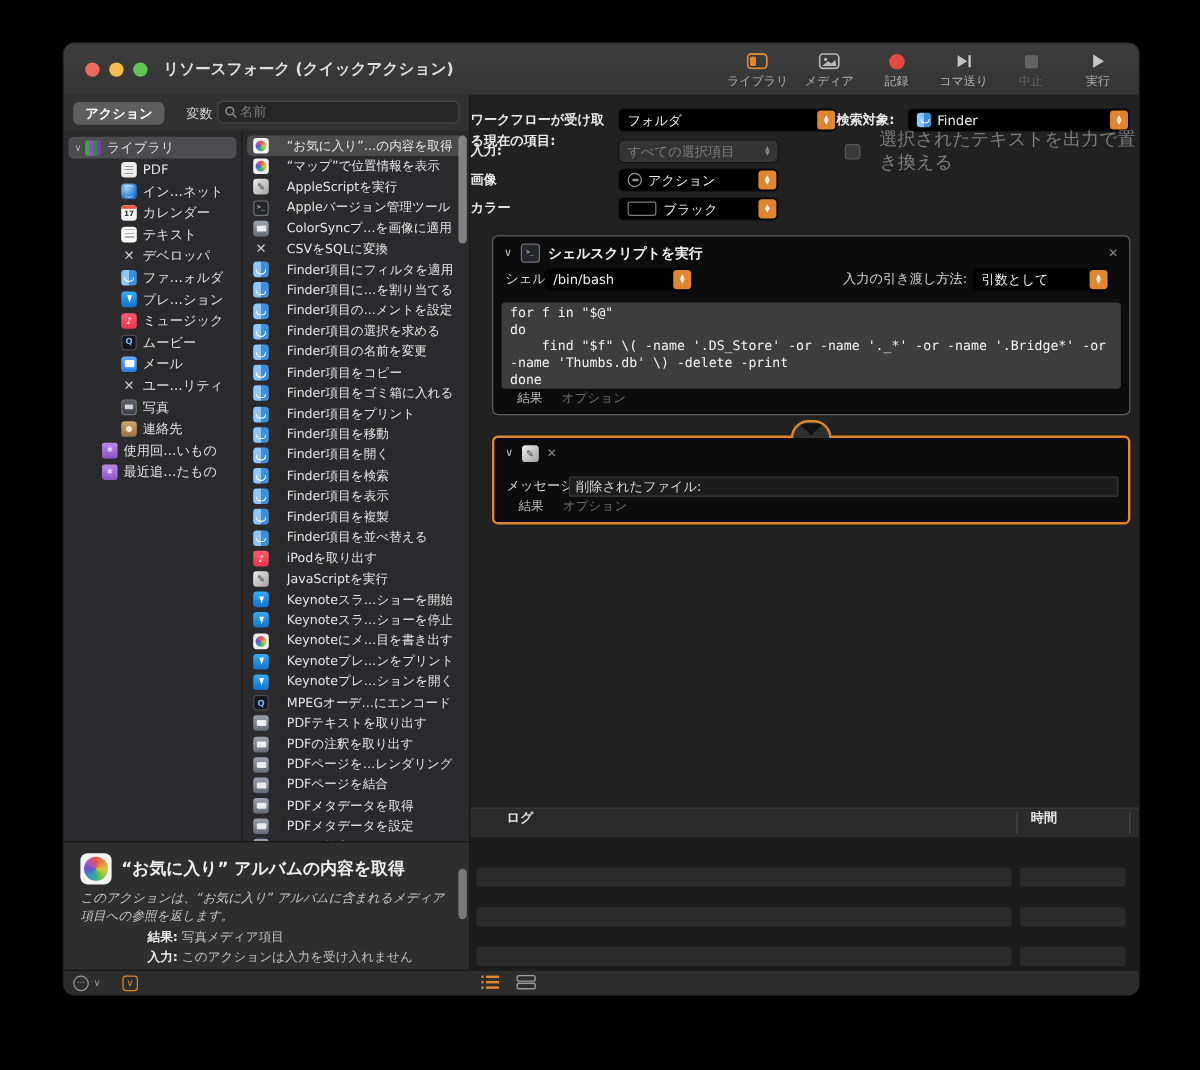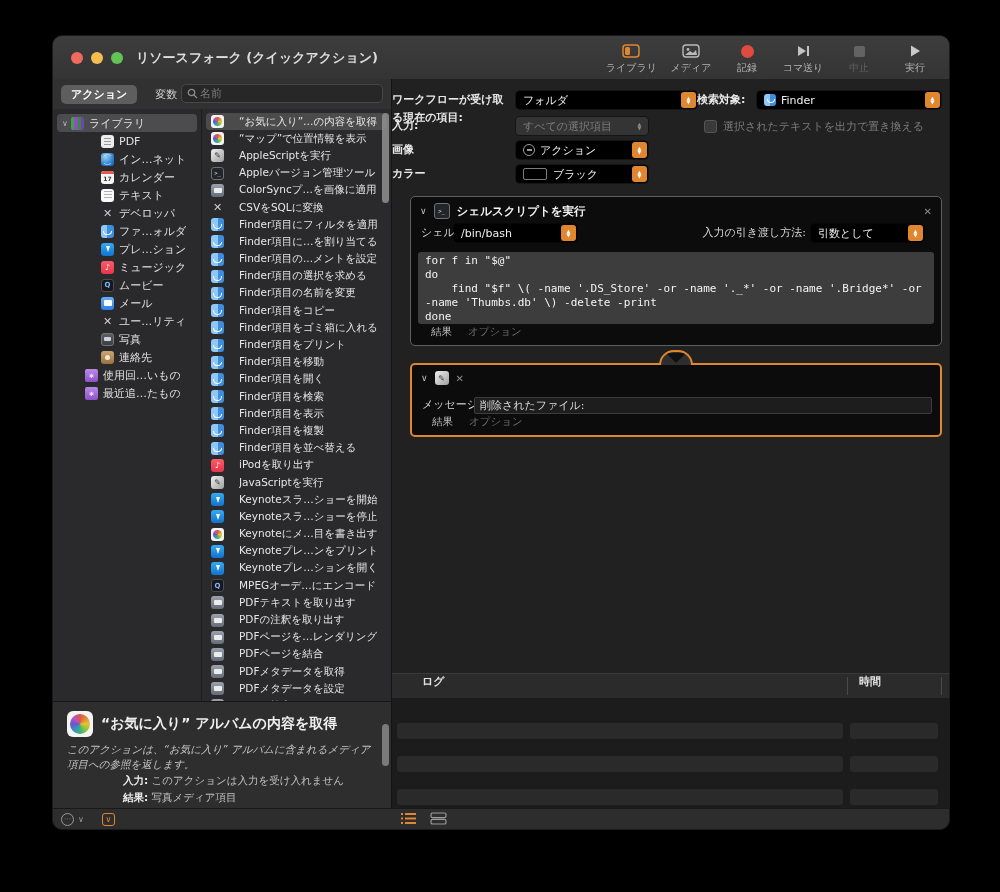--- a/index.html
+++ b/index.html
@@ -104,21 +104,21 @@
   .rpane{position:absolute;left:339px;top:43px;right:0;bottom:20px;background:#212121;overflow:hidden;}
   .slabel{position:absolute;font-size:11px;font-weight:600;color:#e8e8e8;height:18px;line-height:18px;}
   .popup{position:absolute;height:18px;background:#000000;border-radius:4px;display:flex;align-items:center;
     font-size:11px;color:#f0f0f0;padding-left:7px;box-sizing:border-box;box-shadow:0 0 0 1px rgba(0,0,0,.35);}
   .popup .cap{position:absolute;right:1px;top:1px;bottom:1px;width:15px;border-radius:3px;background:var(--accent);
     display:flex;flex-direction:column;align-items:center;justify-content:center;color:#fff;}
   .popup .cap i{font-style:normal;font-size:5px;line-height:4px;}
   .popup.dim{background:#343434;color:#7d7d7d;}
   .popup.dim .cap{background:transparent;color:#8a8a8a;}
   .chkbox{width:11px;height:11px;background:#3a3a3a;border:1px solid #565656;border-radius:2.5px;flex:none;}
-  .chkrow{position:absolute;display:flex;align-items:center;gap:6px;font-size:11px;color:#7d7d7d;}
+  .chkrow{position:absolute;display:flex;align-items:center;gap:16px;font-size:15px;color:#7d7d7d;}
   .mini-finder{width:12px;height:12px;border-radius:3px;background:linear-gradient(90deg,#8ec8f8 50%,#3f8edc 50%);margin-right:5px;flex:none;position:relative;}
   .mini-finder::after{content:"";position:absolute;left:2.5px;top:5px;width:6px;height:3px;border:1px solid #fff;border-top:none;border-radius:0 0 4px 4px;}
   .minus-circle{width:10px;height:10px;border:1.2px solid #9a9a9a;border-radius:50%;margin-right:5px;flex:none;display:flex;align-items:center;justify-content:center;}
   .minus-circle::after{content:"";width:5px;height:1.2px;background:#9a9a9a;}
   .swatch{width:22px;height:10px;background:#000;border:1px solid #7d7d7d;border-radius:2px;margin-right:6px;flex:none;}
   
   .ablock{position:absolute;left:18px;width:532px;background:#0c0c0c;border:1px solid #5f5f5f;border-radius:5px;box-sizing:border-box;}
   .ablock.selected{border:2px solid var(--accent);}
   .ab-head{display:flex;align-items:center;gap:7px;padding:6px 9px 0 9px;}
   .ab-chev{font-size:9px;color:#c0c0c0;}
@@ -463,24 +463,24 @@
     <div class="list-scroll"></div>
   </div>
 
   <div class="descpane">
     <div class="desc-title-row">
       <span class="desc-icon"></span>
       <span class="desc-title">“お気に入り” アルバムの内容を取得</span>
     </div>
     <div class="desc-body">このアクションは、“お気に入り” アルバムに含まれるメディア項目への参照を返します。</div>
     <div class="desc-io">
+      <b>結果:</b> <span>写真メディア項目</span>
+    </div>
+    <div class="desc-io">
       <b>入力:</b> <span>このアクションは入力を受け入れません</span>
-    </div>
-    <div class="desc-io">
-      <b>結果:</b> <span>写真メディア項目</span>
     </div>
     <div class="desc-scroll"></div>
   </div>
 
   <div class="vdiv"></div>
 
   <div class="rpane">
 
     <div class="slabel" style="left:0;width:118px;top:12px">ワークフローが受け取る現在の項目:</div>
     <div class="popup" style="left:124px;width:181px;top:12px">

